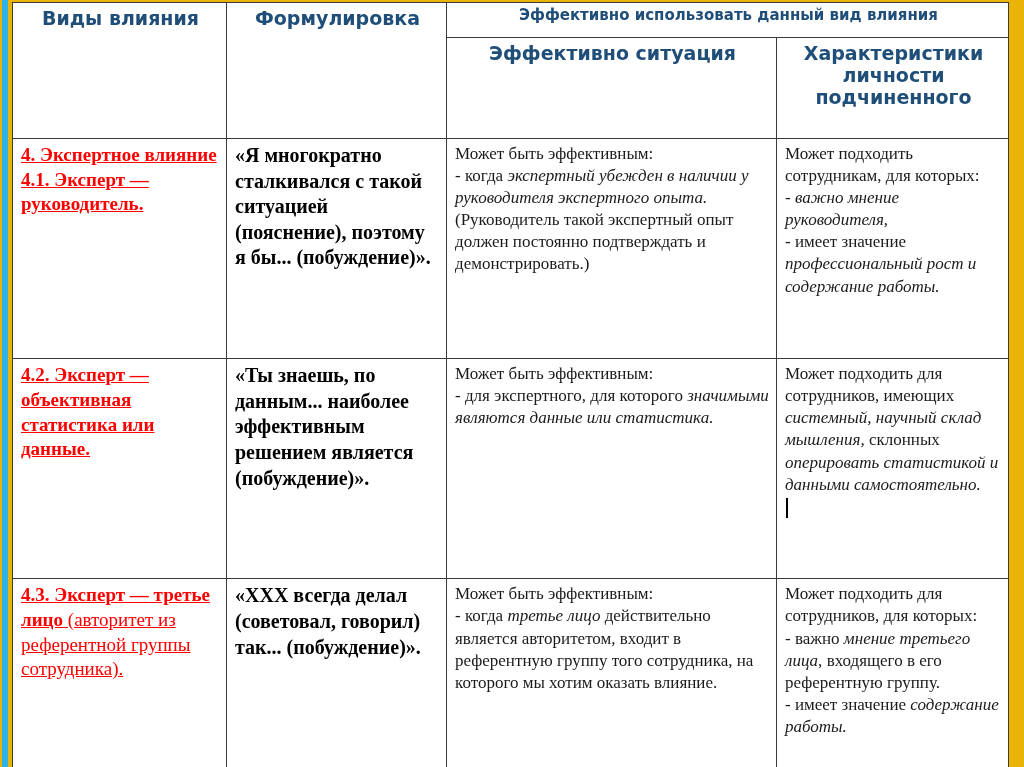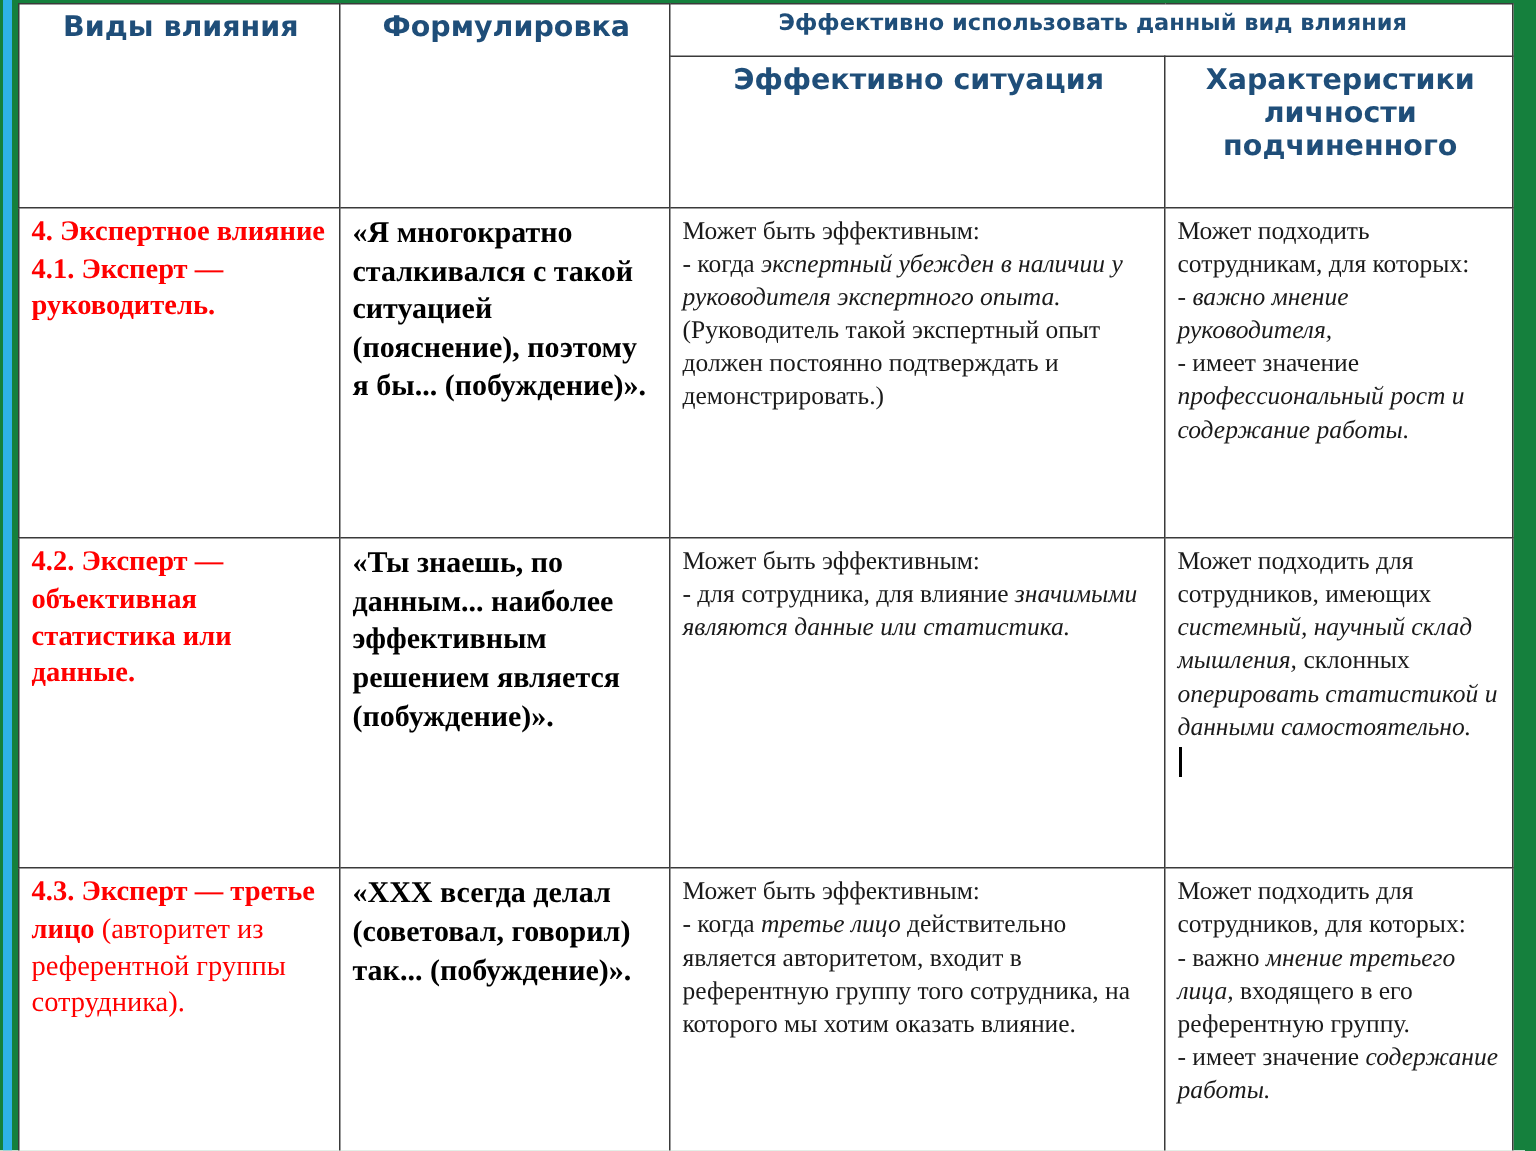--- a/index.html
+++ b/index.html
@@ -10,21 +10,21 @@
     width: 1024px;
     height: 767px;
     background: #ffffff;
     font-family: "Liberation Serif", serif;
     overflow: hidden;
   }
   #slide {
     position: relative;
     width: 1024px;
     height: 767px;
-    background: #15803d;
+    background: #eab308;
     box-sizing: border-box;
   }
   
   #left-stripe {
     position: absolute;
     left: 2px;
     top: 0px;
     width: 6px;
     height: 767px;
     background: #2eb2e8;
@@ -91,20 +91,21 @@
   th.hdr-tall { height: 136px; }
 
   
   .c-type {
     color: #ff0000;
     font-family: "Liberation Serif", serif;
     font-weight: bold;
     font-size: 19px;
     line-height: 1.30;
     padding-top: 8px;
+    text-decoration: underline;
   }
   .c-type .plain { font-weight: normal; }
 
   .c-phrase {
     color: #000000;
     font-family: "Liberation Serif", serif;
     font-weight: bold;
     font-size: 20px;
     line-height: 1.28;
     padding-top: 8px;
@@ -183,21 +184,21 @@
 
         <tr class="row-body">
           <td class="c-type">
             <span style="white-space:pre-line;">4.2. Эксперт — объективная статистика или данные.</span>
           </td>
           <td class="c-phrase">
             <span>«Ты знаешь, по данным... наиболее эффективным решением является (побуждение)».</span>
           </td>
           <td class="c-text">
             <span>Может быть эффективным:</span><br>
-            <span>- для сотрудника, для влияние </span><i>значимыми являются данные или статистика.</i>
+            <span>- для экспертного, для которого </span><i>значимыми являются данные или статистика.</i>
           </td>
           <td class="c-text">
             <span>Может подходить для сотрудников, имеющих </span><i>системный, научный склад мышления,</i>
             <span>склонных </span><i>оперировать статистикой и данными самостоятельно.</i>
             <div class="caret-line"><span class="caret"></span></div>
           </td>
         </tr>
 
         <tr class="row-body">
           <td class="c-type">

